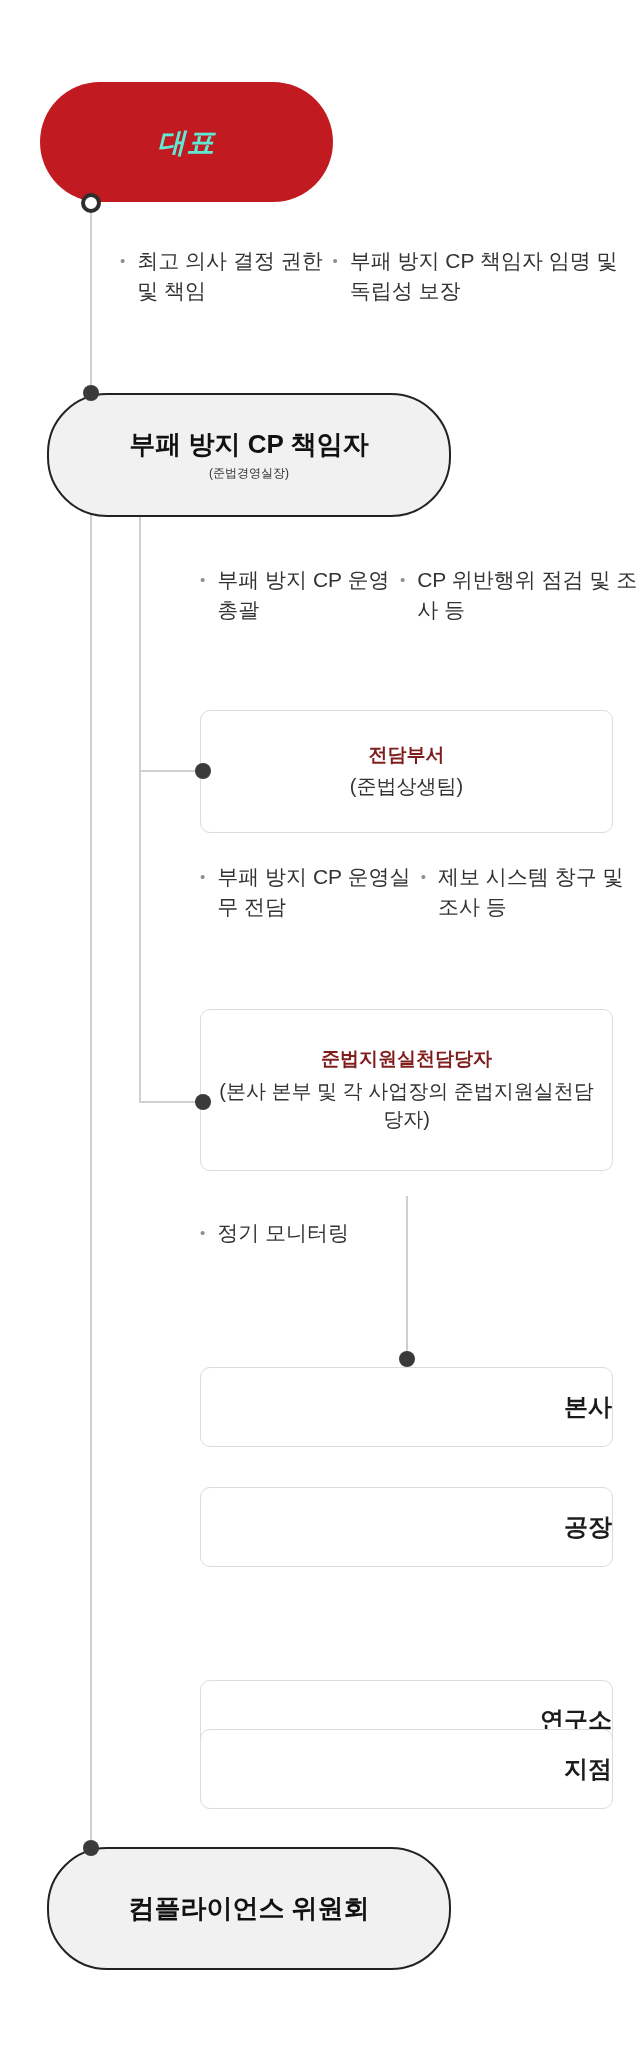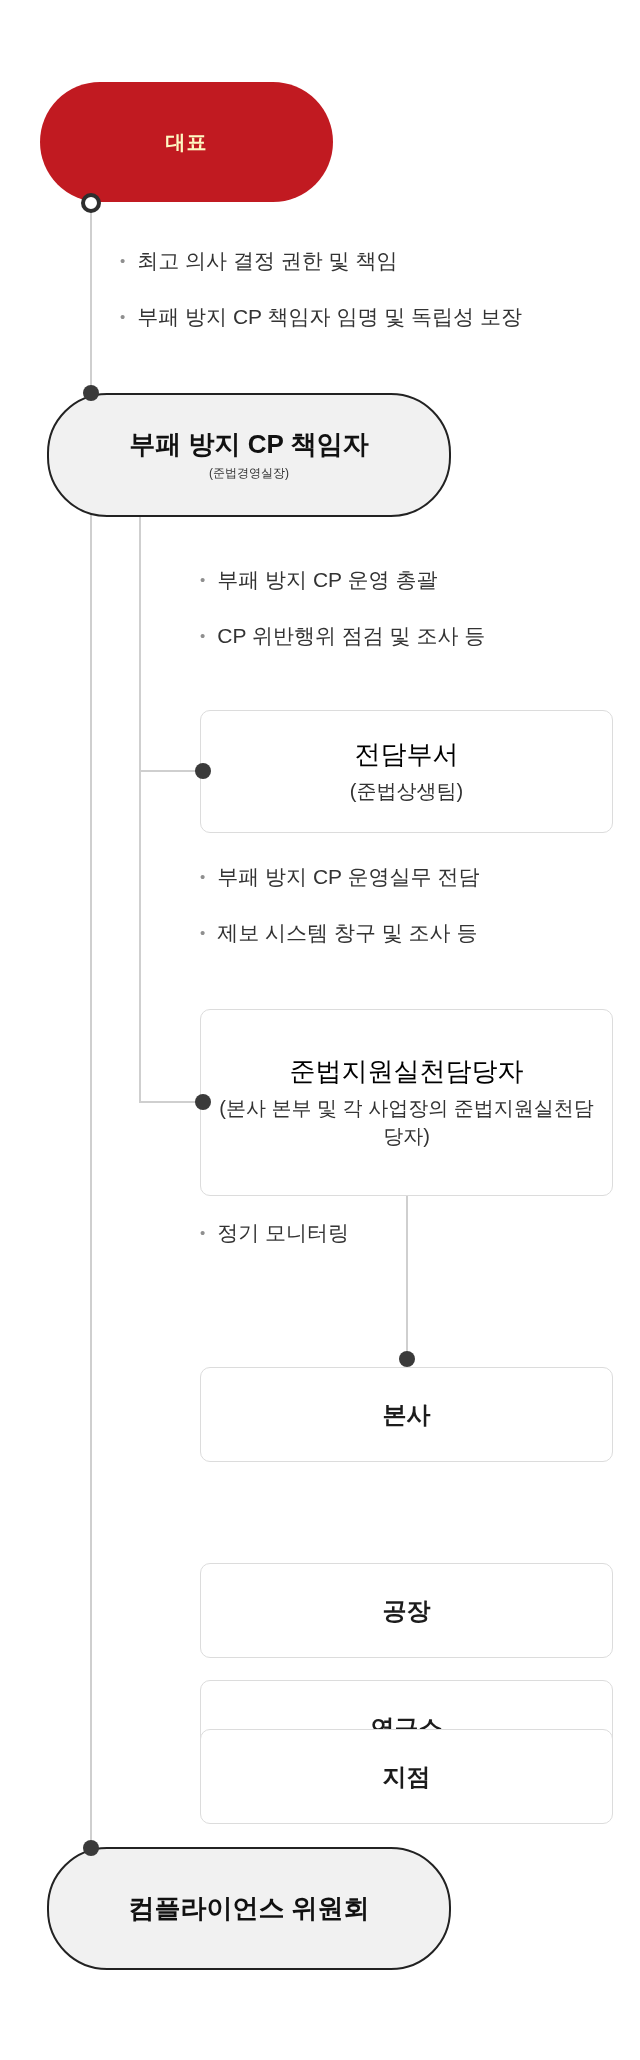--- a/index.html
+++ b/index.html
@@ -22,54 +22,54 @@
   .line-main{left:90px;top:203px;height:1645px;}
   .line-sub{left:139px;top:513px;height:590px;}
   .line-dept{left:140px;top:770px;width:63px;}
   .line-agents{left:140px;top:1101px;width:63px;}
   .line-sites{left:406px;top:1196px;height:163px;}
 
   
   .pill{position:absolute;display:flex;flex-direction:column;align-items:center;justify-content:center;
         border-radius:60px;z-index:2;text-align:center;}
   .pill-red{left:40px;top:82px;width:293px;height:120px;background:var(--accent-red);}
-  .pill-red .pill-title{color:#fef9c3;font-size:20px;font-weight:700;letter-spacing:1px;}
+  .pill-red .pill-title{color:#5eead4;font-size:28px;font-weight:700;letter-spacing:1px;font-style:italic;}
   .pill-gray{background:var(--node-fill);border:2.5px solid var(--node-border);}
   .pill-cp{left:47px;top:393px;width:400px;height:120px;}
   .pill-committee{left:47px;top:1847px;width:400px;height:119px;}
   .pill-title{font-size:26px;font-weight:700;color:#111111;line-height:1.25;}
   .pill-sub{font-size:12px;color:var(--text);margin-top:5px;line-height:1.3;}
 
   .box{position:absolute;left:200px;width:413px;background:#ffffff;border:1.5px solid var(--box-border);
        border-radius:10px;display:flex;flex-direction:column;align-items:center;justify-content:center;
        z-index:2;text-align:center;box-sizing:border-box;}
-  .box-title{font-size:26px;font-weight:400;color:#000000;line-height:1.25;}
+  .box-title{font-size:19px;font-weight:700;color:#7f1d1d;line-height:1.25;}
   .box-sub{font-size:20px;color:var(--text);margin-top:6px;line-height:1.4;padding:0 18px;}
   .box-dept{top:710px;height:123px;}
-  .box-agents{top:1009px;height:187px;}
-  .box-site{height:95px;}
+  .box-agents{top:1009px;height:162px;}
+  .box-site{height:80px;align-items:flex-end;}
   .box-site .site-label{font-size:24px;font-weight:600;color:#1c1c1c;}
   .box-site-1{top:1367px;}
-  .box-site-2{top:1563px;}
+  .box-site-2{top:1487px;}
   .box-site-3{top:1680px;}
   .box-site-4{top:1729px;}
 
   
   .dot{position:absolute;width:16px;height:16px;border-radius:50%;background:var(--dot);z-index:5;}
   .ring-dot{position:absolute;width:12px;height:12px;border-radius:50%;background:#ffffff;
             border:4px solid #2e2e2e;z-index:5;}
   .dot-ceo{left:81px;top:193px;}
   .dot-cp{left:83px;top:385px;}
   .dot-dept{left:195px;top:763px;}
   .dot-agents{left:195px;top:1094px;}
   .dot-sites{left:399px;top:1351px;}
   .dot-committee{left:83px;top:1840px;}
 
   
-  .bullets{position:absolute;display:flex;flex-direction:column;gap:26px;z-index:3;}
+  .bullets{position:absolute;display:flex;flex-direction:row;z-index:3;}
   .bullet{display:flex;align-items:flex-start;font-size:21px;line-height:30px;color:var(--text);}
   .bullet::before{content:"•";color:#8f8f8f;font-size:15px;line-height:30px;margin-right:12px;flex:0 0 auto;}
   .bullets-ceo{left:120px;top:246px;}
   .bullets-cp{left:200px;top:565px;}
   .bullets-dept{left:200px;top:862px;}
   .bullets-agents{left:200px;top:1218px;}
 </style>
 </head>
 <body>
 

